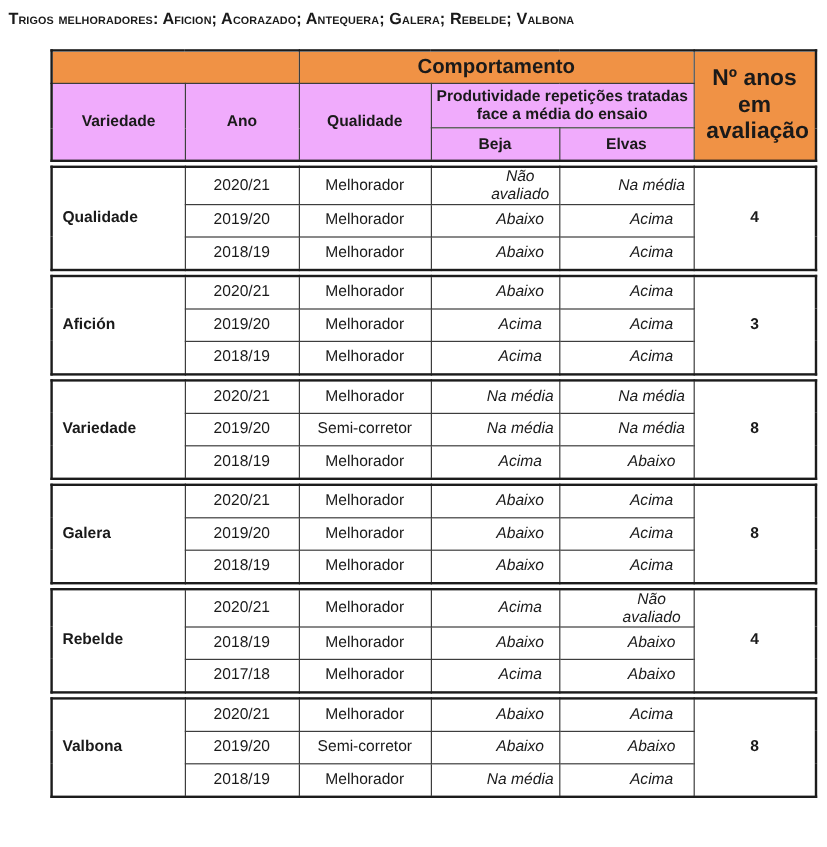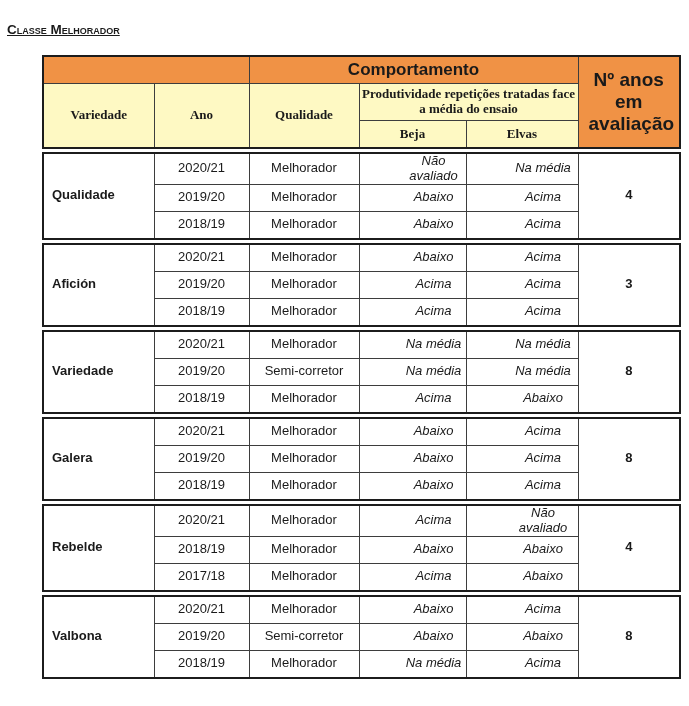--- a/index.html
+++ b/index.html
@@ -45,21 +45,21 @@
     font-size: 13px;
     text-align: center;
     vertical-align: middle;
     padding: 0 2px;
     height: 26px;
     line-height: 1.15;
     overflow: hidden;
   }
   
   .orange { background: #F09245; }
-  .cream  { background: #fef9c3; font-family: Liberation Serif, serif; }
+  .cream  { background: #f0abfc; }
   .hdr-comportamento {
     font-weight: bold;
     font-size: 17px;
     height: 26px;
   }
   .hdr-sub {
     font-weight: bold;
     font-size: 13px;
   }
   .hdr-prod {
@@ -85,21 +85,21 @@
   .i { font-style: italic; padding-left: 44px; }
   .count {
     font-weight: bold;
     background: #ffffff;
   }
 </style>
 </head>
 <body>
 
 <div class="doc">
-  <p class="section-heading">Classe Melhorador</p>
+  <p class="doc-title">Trigos melhoradores: Aficion; Acorazado; Antequera; Galera; Rebelde; Valbona</p>
 
   <div class="table-wrap">
 
     <table class="sec">
       <colgroup>
           <col style="width:111px">
           <col style="width:95px">
           <col style="width:110px">
           <col style="width:107px">
           <col style="width:112px">

